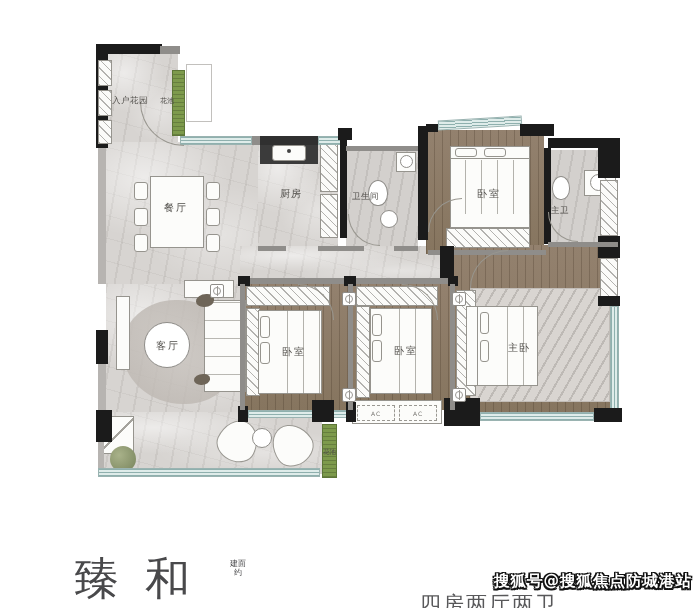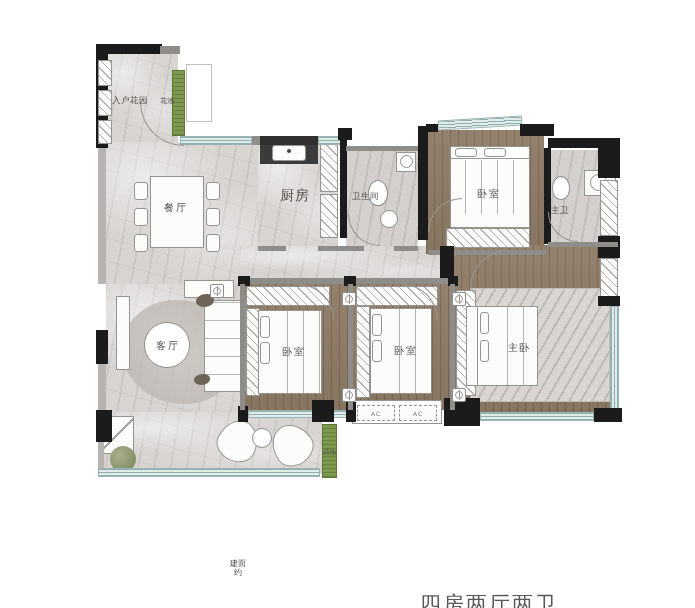--- a/index.html
+++ b/index.html
@@ -225,29 +225,31 @@
   <div class="a arc-tl" style="left:470px;top:250px;width:38px;height:38px"></div>
   <div class="a fan" style="left:210px;top:284px;width:14px;height:14px"></div>
   <div class="a fan" style="left:342px;top:292px;width:14px;height:14px"></div>
   <div class="a fan" style="left:342px;top:388px;width:14px;height:14px"></div>
   <div class="a fan" style="left:452px;top:292px;width:14px;height:14px"></div>
   <div class="a fan" style="left:452px;top:388px;width:14px;height:14px"></div>
 
   <span class="lbl" style="left:112px;top:95px;font-size:8.5px;letter-spacing:.5px">入户花园</span>
   <span class="lbl" style="left:160px;top:96px;font-size:7px;letter-spacing:0">花池</span>
   <span class="lbl" style="left:164px;top:201px">餐厅</span>
-  <span class="lbl" style="left:280px;top:187px;font-size:14px;letter-spacing:1px">厨房</span>
+  <span class="lbl" style="left:280px;top:187px;font-size:10px;letter-spacing:1px">厨房</span>
   <span class="lbl" style="left:352px;top:191px;font-size:8.5px;letter-spacing:.5px">卫生间</span>
   <span class="lbl" style="left:477px;top:187px">卧室</span>
   <span class="lbl" style="left:551px;top:205px;font-size:8.5px;letter-spacing:.5px">主卫</span>
   <span class="lbl" style="left:156px;top:339px">客厅</span>
   <span class="lbl" style="left:282px;top:345px">卧室</span>
   <span class="lbl" style="left:394px;top:344px">卧室</span>
   <span class="lbl" style="left:508px;top:341px;letter-spacing:1px">主卧</span>
   <span class="lbl" style="left:323px;top:448px;font-size:6.5px;letter-spacing:0">花池</span>
 
+  <div class="brand">臻和</div>
   <div class="areaPrefix">
     <span>建面</span>
     <span>约</span>
   </div>
   <div class="layoutDesc">四房两厅两卫</div>
+  <div class="watermark">搜狐号@搜狐焦点防城港站</div>
 
 </div>
 
 </body></html>

